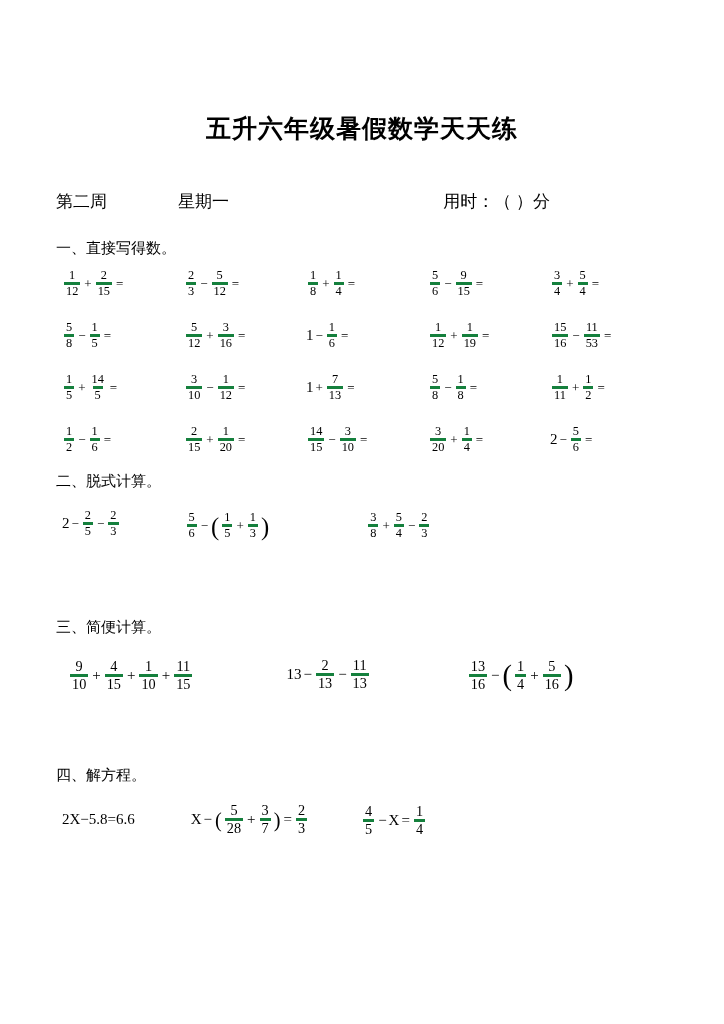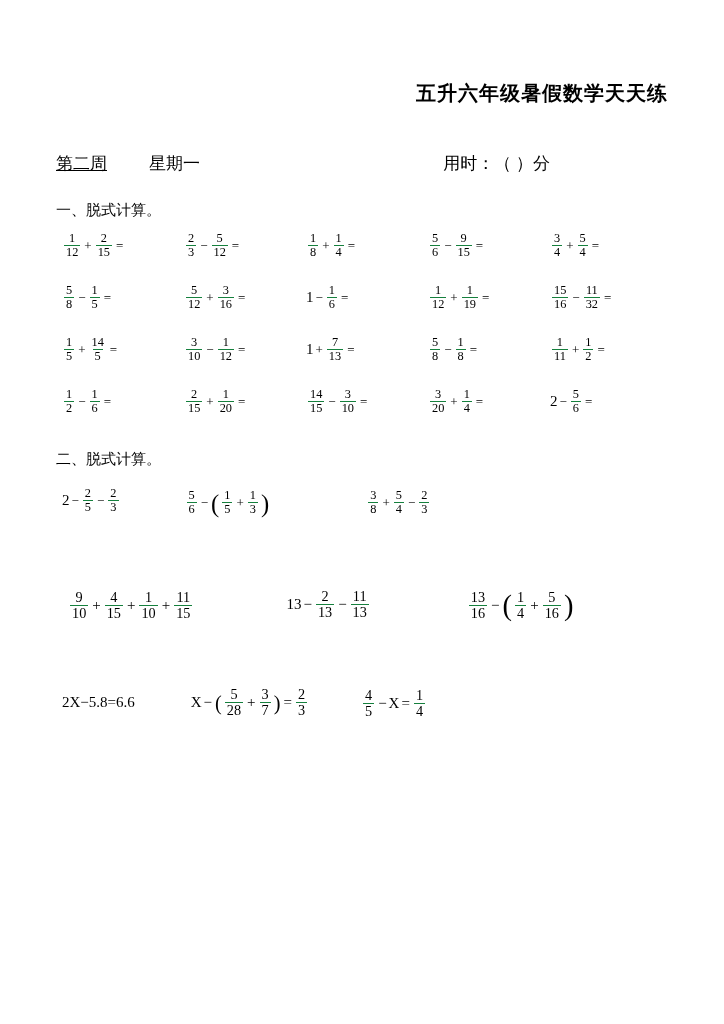--- a/index.html
+++ b/index.html
@@ -16,36 +16,36 @@
     overflow: hidden;
   }
   .page {
     width: 724px;
     height: 1024px;
     box-sizing: border-box;
     padding: 0 56px;
     position: relative;
   }
   .doc-title {
-    text-align: right;
+    text-align: center;
     font-family: "Liberation Sans", sans-serif;
     font-weight: bold;
-    font-size: 20px;
+    font-size: 25px;
     letter-spacing: 1px;
-    margin-top: 80px;
+    margin-top: 112px;
   }
   .meta-row {
     display: flex;
     align-items: baseline;
     margin-top: 32px;
     font-family: "Liberation Sans", sans-serif;
     font-size: 17px;
   }
-  .meta-week { margin-right: 42px; text-decoration: underline; }
-  .meta-day { flex: 0 0 auto; }
+  .meta-week { margin-right: 57px; }
+  .meta-day { flex: 0 0 auto; margin-left: 14px; }
   .meta-time { margin-left: auto; margin-right: 118px; margin-top: 13px; }
 
   .section-head {
     font-family: "Liberation Sans", sans-serif;
     font-size: 15px;
     margin-top: 26px;
     margin-bottom: 8px;
   }
 
   
@@ -66,21 +66,21 @@
     margin: 0 2px;
     line-height: 1.05;
   }
   .frac .num {
     padding: 0 2px;
     font-size: 0.95em;
   }
   .frac .den {
     padding: 0 2px;
     font-size: 0.95em;
-    border-top: 1px solid #15803d;
+    border-top: 3px solid #15803d;
   }
   .op { margin: 0 2px; }
   .paren {
     font-size: 1.9em;
     line-height: 0.7;
     margin: 0 1px;
     display: inline-block;
     transform: translateY(1px);
   }
   .paren-sm {
@@ -132,21 +132,21 @@
 <div class="page">
 
   <div class="doc-title">五升六年级暑假数学天天练</div>
 
   <div class="meta-row">
     <span class="meta-week">第二周</span>
     <span class="meta-day">星期一</span>
     <span class="meta-time">用时：（    ）分</span>
   </div>
 
-  <div class="section-head">一、脱式计算。</div>
+  <div class="section-head">一、直接写得数。</div>
   <div class="grid" id="grid-1">
       <div class="cell">
         <span class="expr">
           <span class="frac">
             <span class="num">1</span>
             <span class="den">12</span>
           </span>
           <span class="op">+</span>
           <span class="frac">
             <span class="num">2</span>
@@ -266,21 +266,21 @@
       </div>
       <div class="cell">
         <span class="expr">
           <span class="frac">
             <span class="num">15</span>
             <span class="den">16</span>
           </span>
           <span class="op">−</span>
           <span class="frac">
             <span class="num">11</span>
-            <span class="den">32</span>
+            <span class="den">53</span>
           </span>
           <span class="op">=</span>
         </span>
       </div>
       <div class="cell">
         <span class="expr">
           <span class="frac">
             <span class="num">1</span>
             <span class="den">5</span>
           </span>
@@ -407,21 +407,21 @@
           <span class="op">−</span>
           <span class="frac">
             <span class="num">5</span>
             <span class="den">6</span>
           </span>
           <span class="op">=</span>
         </span>
       </div>
     </div>
 
-  <div class="section-head" style="margin-top:34px">二、脱式计算。</div>
+  <div class="section-head" style="margin-top:18px">二、脱式计算。</div>
   <div class="row-inline sec2" id="row-2">
       <div class="item"><span class="expr">
           <span class="plain">2</span>
           <span class="op">−</span>
           <span class="frac">
             <span class="num">2</span>
             <span class="den">5</span>
           </span>
           <span class="op">−</span>
           <span class="frac">
@@ -460,20 +460,21 @@
           <span class="op">−</span>
           <span class="frac">
             <span class="num">2</span>
             <span class="den">3</span>
           </span>
         </span></div>
     </div>
 
   <div class="spacer-a"></div>
 
+  <div class="section-head">三、简便计算。</div>
   <div class="row-inline sec3" id="row-3">
       <div class="item"><span class="expr big">
           <span class="frac">
             <span class="num">9</span>
             <span class="den">10</span>
           </span>
           <span class="op">+</span>
           <span class="frac">
             <span class="num">4</span>
             <span class="den">15</span>
@@ -517,20 +518,21 @@
           <span class="frac">
             <span class="num">5</span>
             <span class="den">16</span>
           </span>
           <span class="paren">)</span>
         </span></div>
     </div>
 
   <div class="spacer-b"></div>
 
+  <div class="section-head">四、解方程。</div>
   <div class="row-inline sec4" id="row-4">
       <div class="item"><span class="expr big">
           <span class="plain">2X−5.8=6.6</span>
         </span></div>
       <div class="item"><span class="expr big">
           <span class="plain">X</span>
           <span class="op">−</span>
           <span class="paren-sm">(</span>
           <span class="frac">
             <span class="num">5</span>

